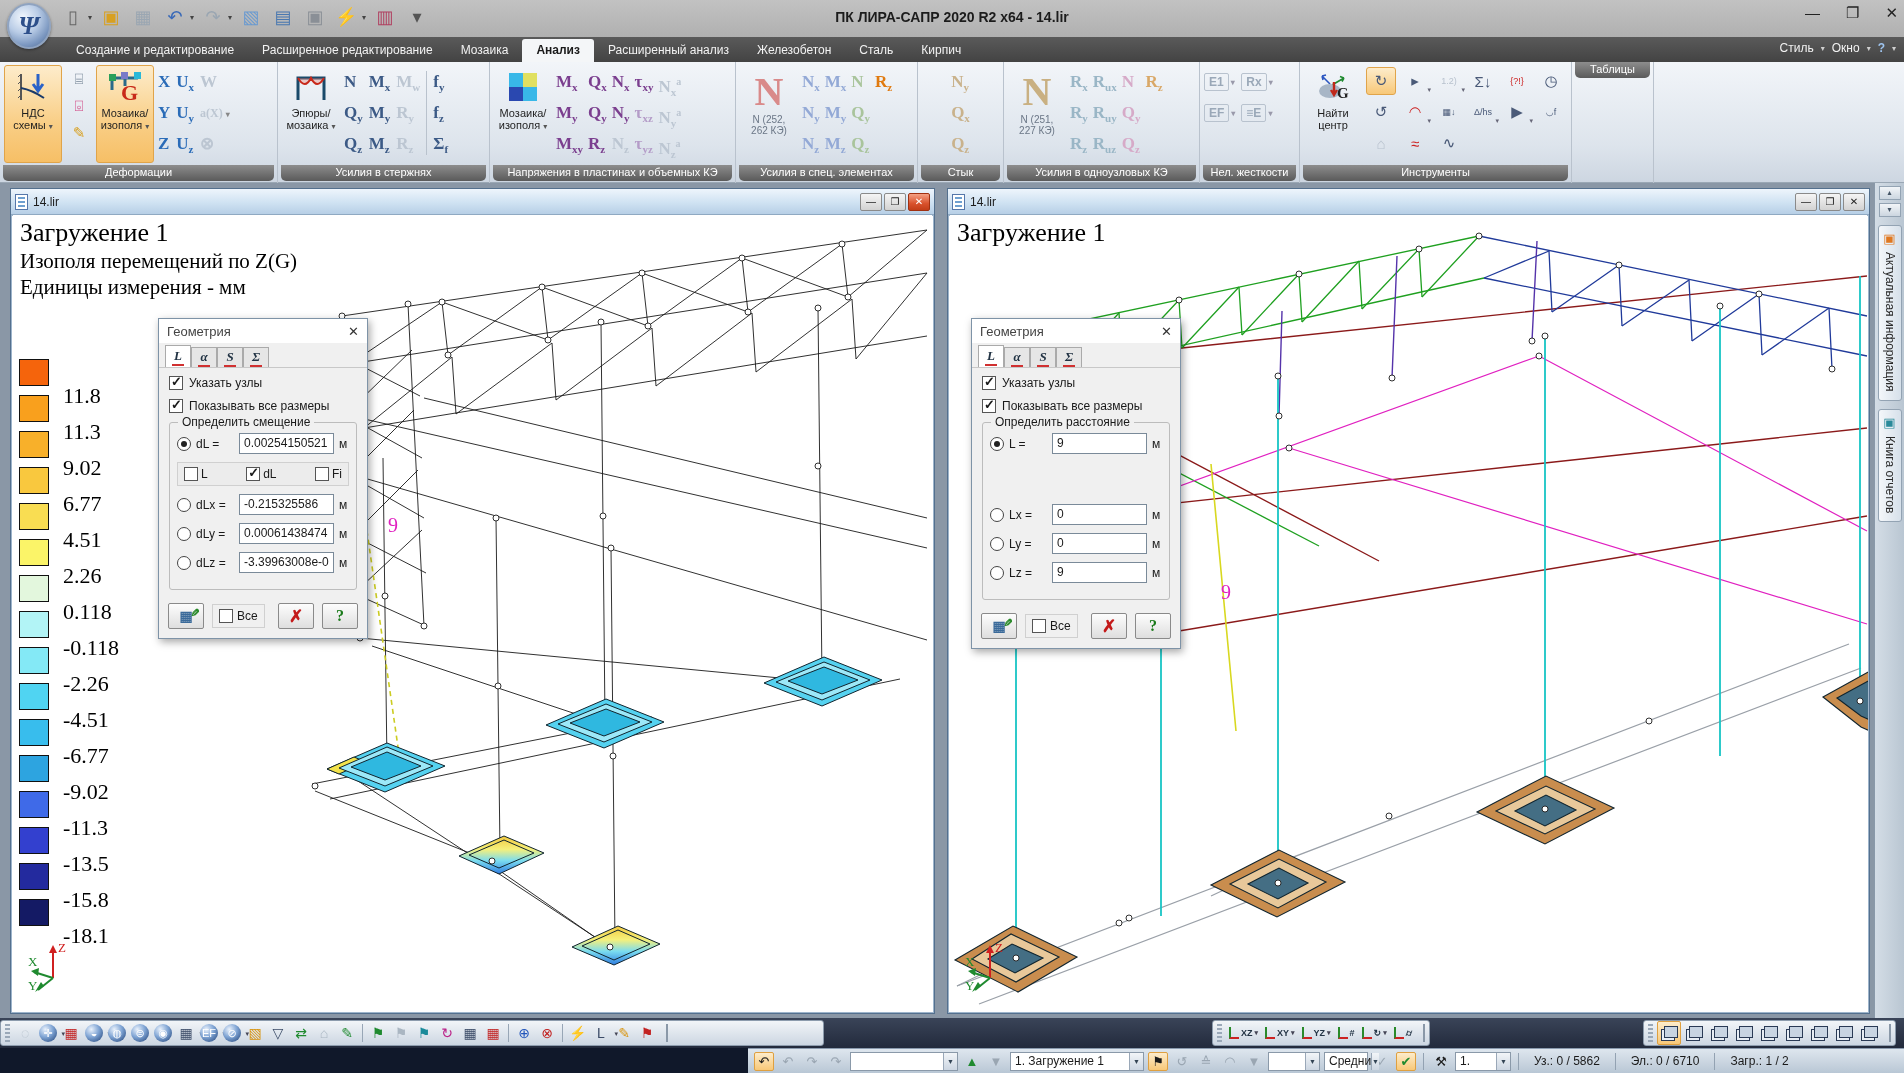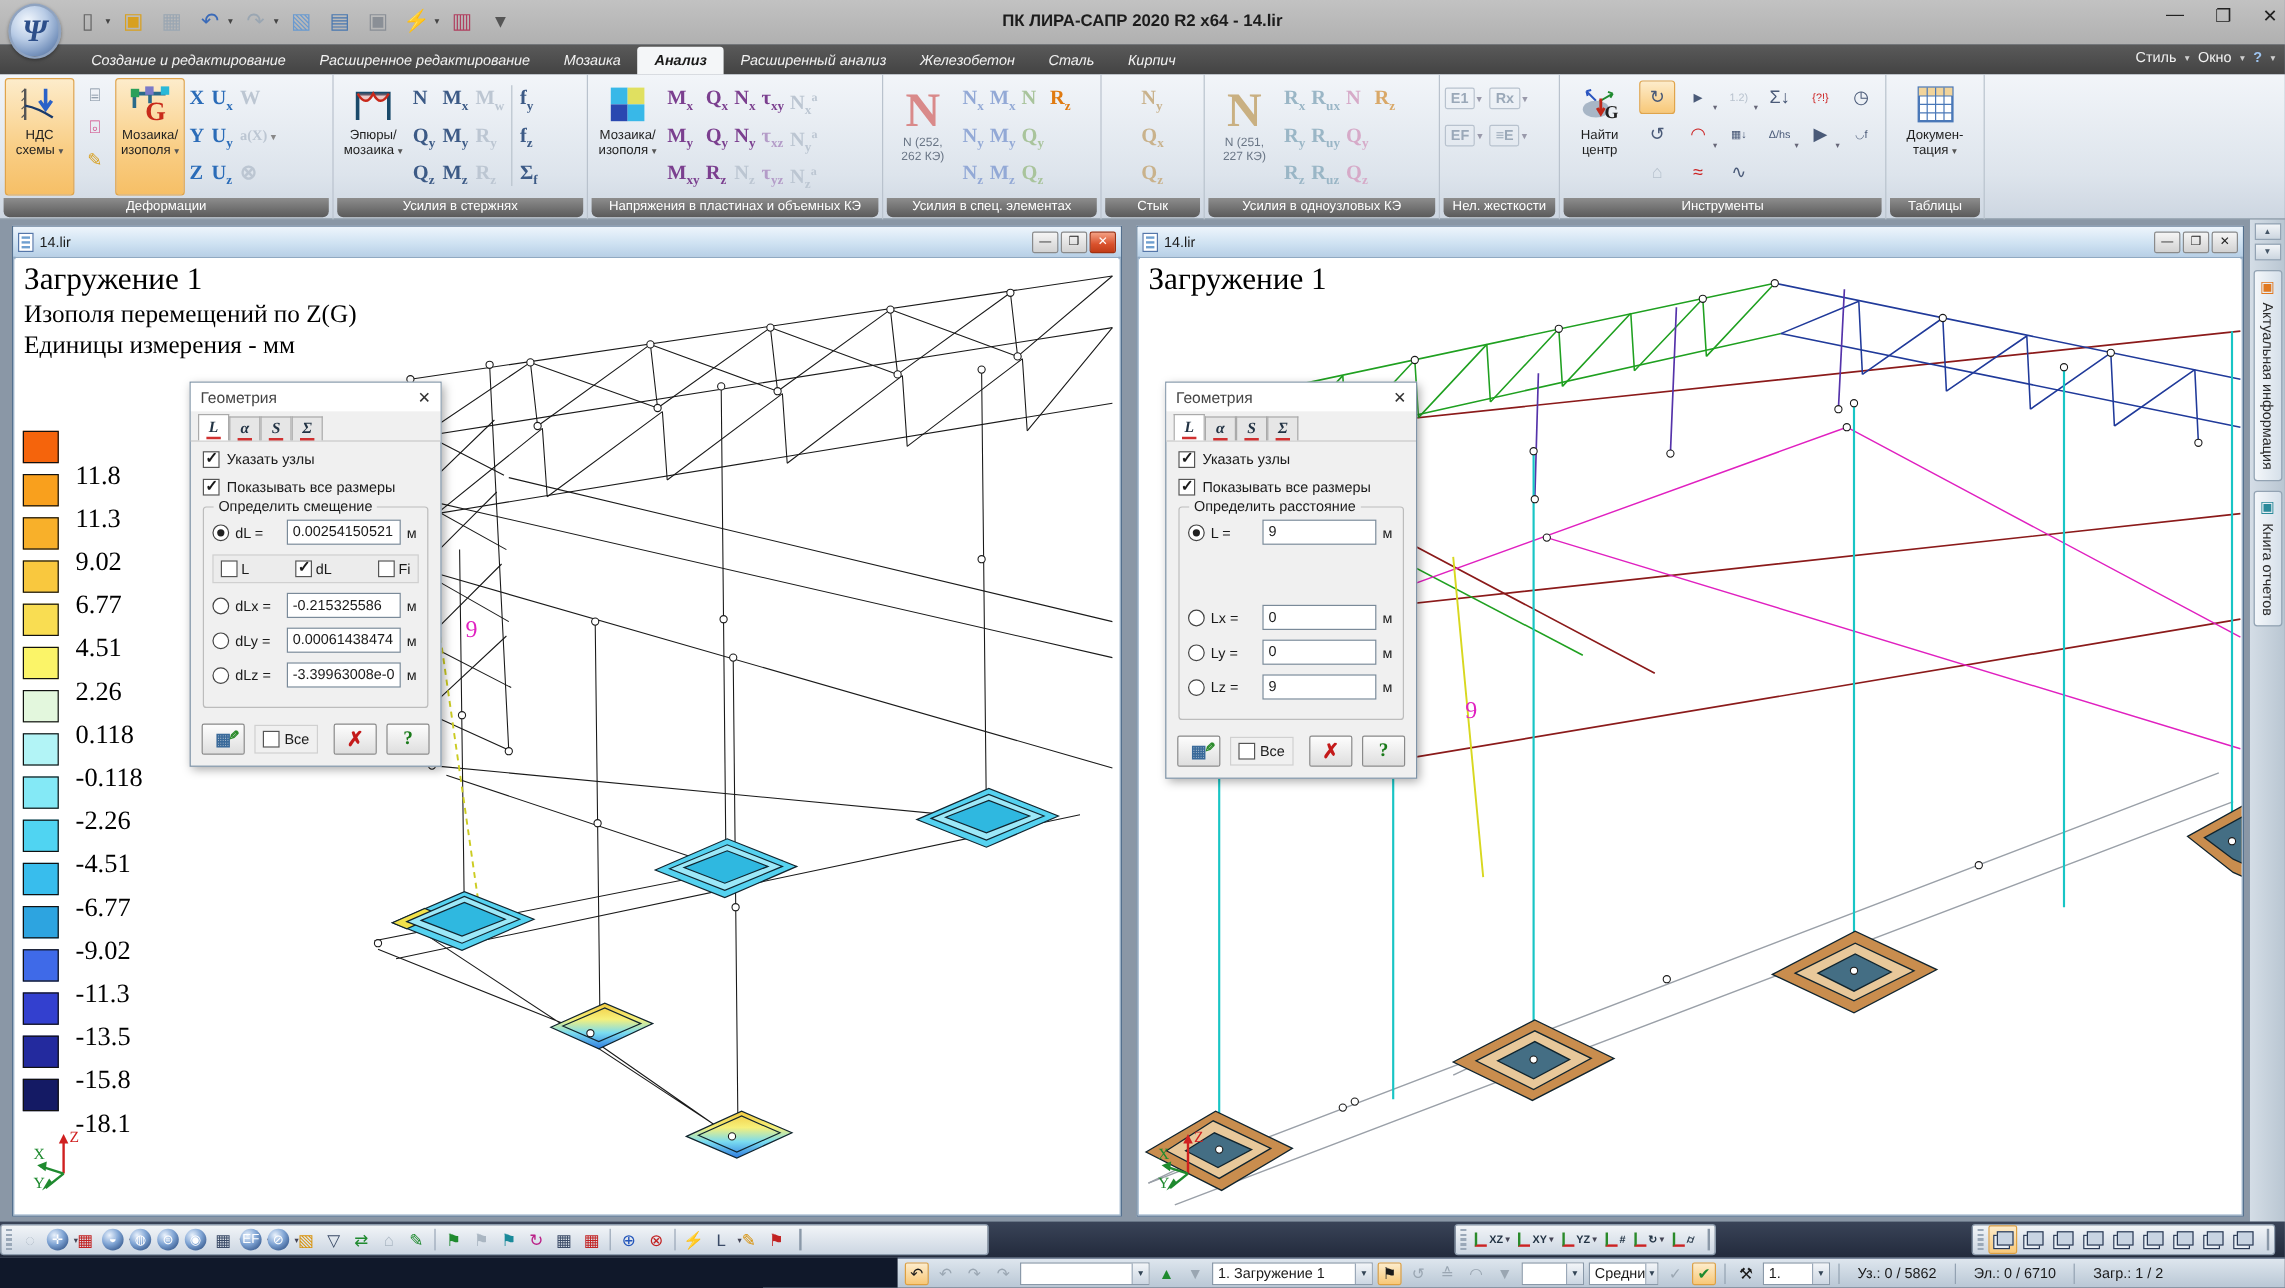--- a/index.html
+++ b/index.html
@@ -13,21 +13,21 @@
   #win-controls span { font-size:15px; color:#222; cursor:default; }
   #logo { position:absolute; left:7px; top:3px; width:44px; height:46px; border-radius:50%; z-index:30;
           background:radial-gradient(circle at 35% 30%, #f2f7fd, #b9cce6 40%, #7b97c0 70%, #4a648e);
           border:2px solid #8fa3c0; color:#2d4f8a; font:bold italic 26px "Liberation Serif",serif;
           display:flex; align-items:center; justify-content:center; box-shadow:0 1px 3px rgba(0,0,0,.4); }
   #qat { position:absolute; left:60px; top:4px; display:flex; align-items:center; gap:6px; }
   .qicon { width:26px; height:26px; display:flex; align-items:center; justify-content:center; font-size:18px; }
   .qcaret { font-size:8px; color:#444; margin-left:-4px; }
 
   
-  #tabrow { position:absolute; left:0; top:37px; width:1904px; height:25px; background:linear-gradient(#5a5a5a,#434343); display:flex; align-items:flex-end; padding-left:62px;font-style:italic; }
+  #tabrow { position:absolute; left:0; top:37px; width:1904px; height:25px; background:linear-gradient(#5a5a5a,#434343); display:flex; align-items:flex-end; padding-left:62px; }
   .rtab { font-size:12px; color:#f2f2f2; padding:4px 14px 5px; cursor:default; white-space:nowrap; }
   .rtab.active { background:#f4f6f8; color:#1a1a1a; border-radius:3px 3px 0 0; font-weight:bold; }
   #tabrow-right { position:absolute; right:8px; top:41px; display:flex; align-items:center; gap:7px; font-size:12px; color:#f2f2f2; }
   #tabrow-right .car { font-size:8px; color:#cfcfcf; }
   #help-q { color:#9ec4ef; font-weight:bold; }
 
   
   #ribbon { position:absolute; left:0; top:62px; width:1904px; height:121px; background:linear-gradient(#f2f5f9,#dde4ec 70%,#cdd6e1); border-bottom:1px solid #9aa7b4; display:flex; }
   .rgroup { height:121px; border-right:1px solid #b9c2cd; display:flex; flex-direction:column; }
   .rg-body { flex:1; display:flex; align-items:flex-start; padding:3px 4px 0; gap:4px; }
@@ -429,31 +429,20 @@
           </div>
           <div class="toolico dim">⌂</div>
           <div class="toolico red">≈</div>
           <div class="toolico">∿</div>
         </div>
     </div>
     <div class="rg-label">Инструменты</div>
   </div>
 
   <div class="rgroup" style="width:82px">
-    <div class="rg-body" style="justify-content:center">
-      <div class="bigbtn">
-        <svg class="bb-ico" viewBox="0 0 34 34">
-          <rect x="3" y="3" width="28" height="28" fill="#fff" stroke="#4a78b8" stroke-width="2"></rect>
-          <rect x="3" y="3" width="28" height="7" fill="#f2d49a"></rect>
-          <path d="M3,10 L31,10 M3,17 L31,17 M3,24 L31,24 M10,3 L10,31 M17,3 L17,31 M24,3 L24,31" stroke="#4a78b8" stroke-width="1"></path>
-        </svg>
-        <span>Докумен-</span>
-          <span><span>тация</span> <span class="bb-caret">▾</span></span>
-      </div>
-    </div>
     <div class="rg-label">Таблицы</div>
   </div>
 
   <div style="flex:1"></div>
 </div>
 
 <div id="workspace">
 
   <div class="mdiwin" style="left:10px;width:925px">
     <div class="mdi-title">
@@ -1100,21 +1089,21 @@
       </span>
       <span class="sbtn hl">⚑</span>
       <span class="sbtn" style="color: rgb(154, 166, 178);">↺</span>
       <span class="sbtn" style="color: rgb(154, 166, 178);">≙</span>
       <span class="sbtn" style="color: rgb(154, 166, 178);">◠</span>
       <span class="sbtn" style="color: rgb(154, 166, 178);">▼</span>
       <span class="scombo" style="width: 52px;">
         <span></span>
         <span class="cc">▼</span>
       </span>
-      <span class="scombo" style="width: 58px;">
+      <span class="scombo" style="width: 44px;">
         <span>Средни</span>
         <span class="cc">▼</span>
       </span>
       <span class="sbtn" style="color: rgb(154, 166, 178);">✓</span>
       <span class="sbtn hl" style="color: rgb(31, 138, 47);">✔</span>
       <span class="ssep"></span>
       <span class="sbtn">⚒</span>
       <span class="scombo" style="width: 56px;">
         <span>1.</span>
         <span class="cc">▼</span>

